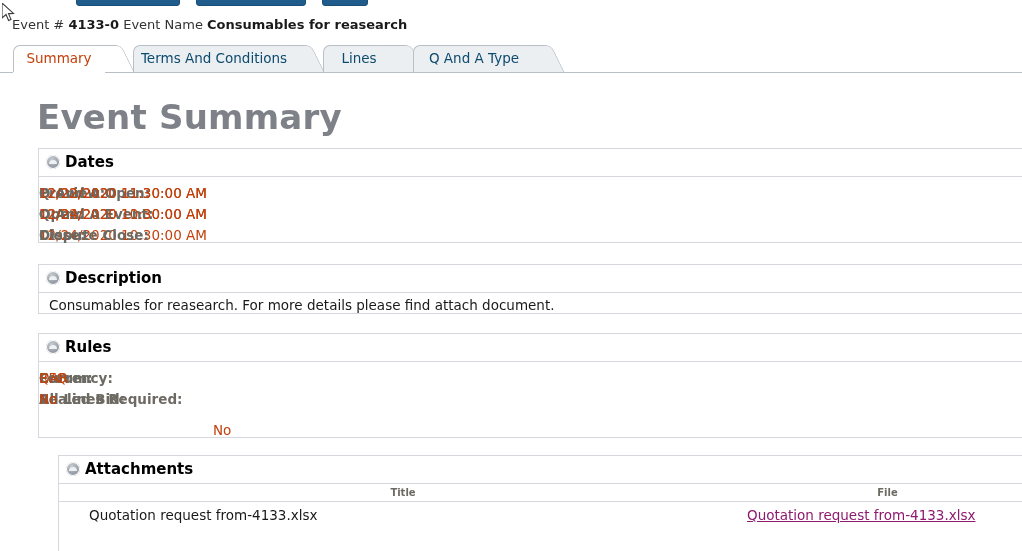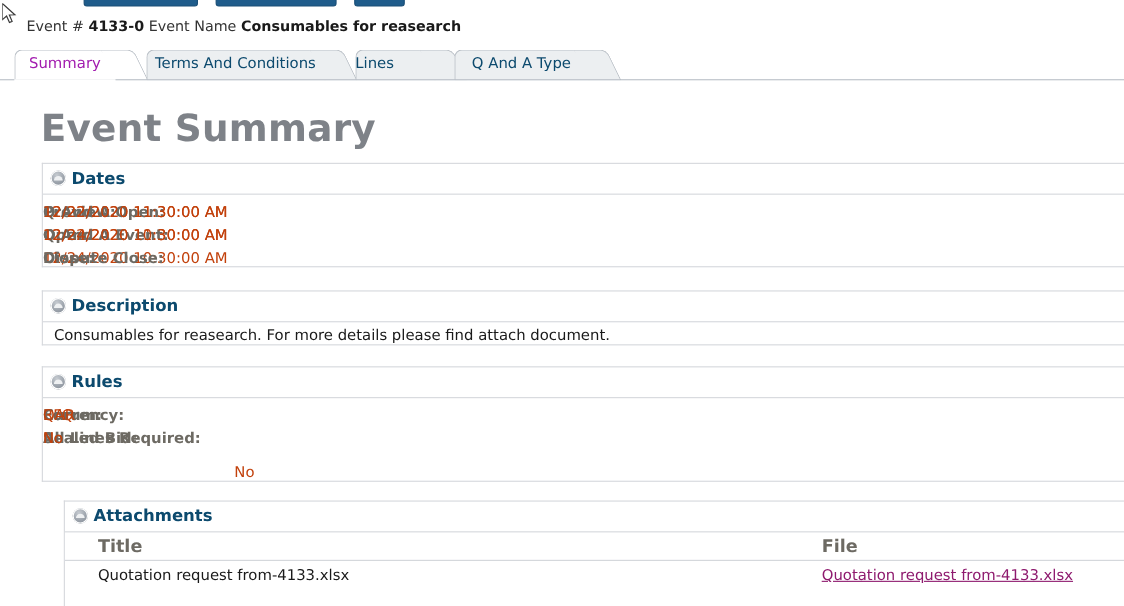--- a/index.html
+++ b/index.html
@@ -51,21 +51,21 @@
     top: 3px;
     width: 14px;
     height: 20px;
     z-index: 60;
     pointer-events: none;
   }
 
   
   .event-line {
     position: absolute;
-    left: 24px;
+    left: 12px;
     top: 17px;
     font-size: 13px;
     color: #333333;
     white-space: nowrap;
   }
   .event-line .lbl { font-weight: normal; color: #333333; }
   .event-line .val { font-weight: bold;   color: #1a1a1a; }
 
   
   .tabbar {
@@ -115,21 +115,21 @@
   .tab .tab-label {
     position: absolute;
     top: 0;
     left: 0;
     height: 28px;
     line-height: 27px;
     color: #0c4a6e;
     padding: 0 14px;
     z-index: 3;
   }
-  .tab.active .tab-label { color: #a21caf; }
+  .tab.active .tab-label { color: #c2410c; }
 
   
   .tab-underline {
     position: absolute;
     left: 0;
     top: 72px;
     width: 1022px;
     height: 1px;
     background: #b9bfc6;
   }
@@ -163,21 +163,21 @@
   }
   .panel-head {
     position: relative;
     height: 27px;
     padding-left: 26px;
     border-bottom: 1px solid #d5d8dc;
   }
   .panel-head .sect-title {
     font-size: 15px;
     font-weight: bold;
-    color: #0c4a6e;
+    color: #000000;
     line-height: 27px;
   }
   .collapse-icon {
     position: absolute;
     left: 7px;
     top: 6px;
     width: 14px;
     height: 14px;
     border-radius: 50%;
     background: radial-gradient(circle at 40% 30%, #c6cbd1 0%, #9aa1aa 55%, #7f8791 100%);
@@ -223,22 +223,22 @@
     color: #1a1a1a;
   }
 
   
   .att-table {
     width: 100%;
     border-collapse: collapse;
     font-size: 13.5px;
   }
   .att-table th {
-    text-align: left;
-    font-size: 16px;
+    text-align: center;
+    font-size: 10px;
     font-weight: bold;
     color: #6d6a63;
     padding: 3px 0 3px 30px;
     border-bottom: 1px solid #d5d8dc;
     background: #ffffff;
   }
   .att-table td {
     padding: 5px 0 5px 30px;
     color: #1a1a1a;
     vertical-align: top;
@@ -281,21 +281,21 @@
 
     <div class="tab" style="left:133px; width:190px;">
       <div class="tab-body" style="width:162px;"></div>
       <div class="tab-slant" style="left:162px;"></div>
       <div class="tab-label" style="width:162px; text-align:center; padding:0;">Terms And Conditions</div>
     </div>
 
     <div class="tab" style="left:323px; width:100px;">
       <div class="tab-body" style="width:72px;"></div>
       <div class="tab-slant" style="left:72px;"></div>
-      <div class="tab-label" style="width:72px; text-align:left; padding:0;">Lines</div>
+      <div class="tab-label" style="width:72px; text-align:center; padding:0;">Lines</div>
     </div>
 
     <div class="tab" style="left:413px; width:150px;">
       <div class="tab-body" style="width:122px;"></div>
       <div class="tab-slant" style="left:122px;"></div>
       <div class="tab-label" style="width:122px; text-align:center; padding:0;">Q And A Type</div>
     </div>
   </div>
   <div class="tab-underline"></div>
   <div class="tab-underline-mask"></div>

